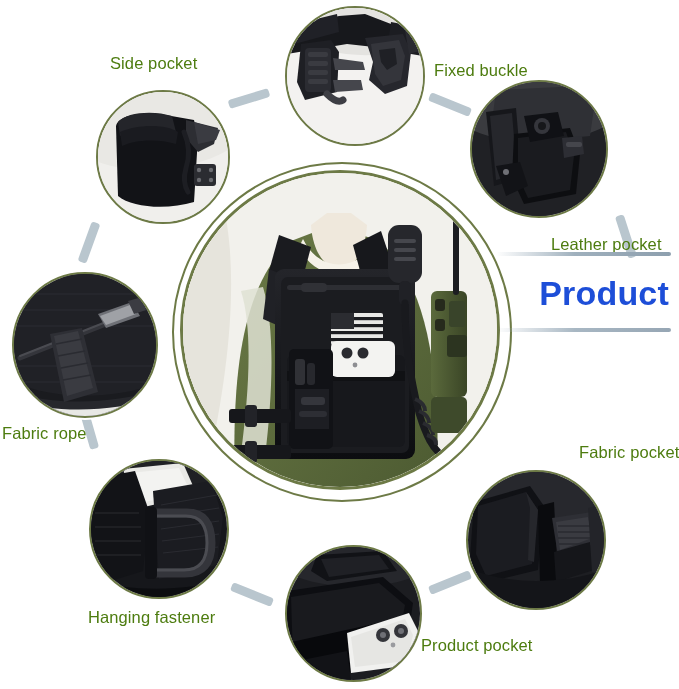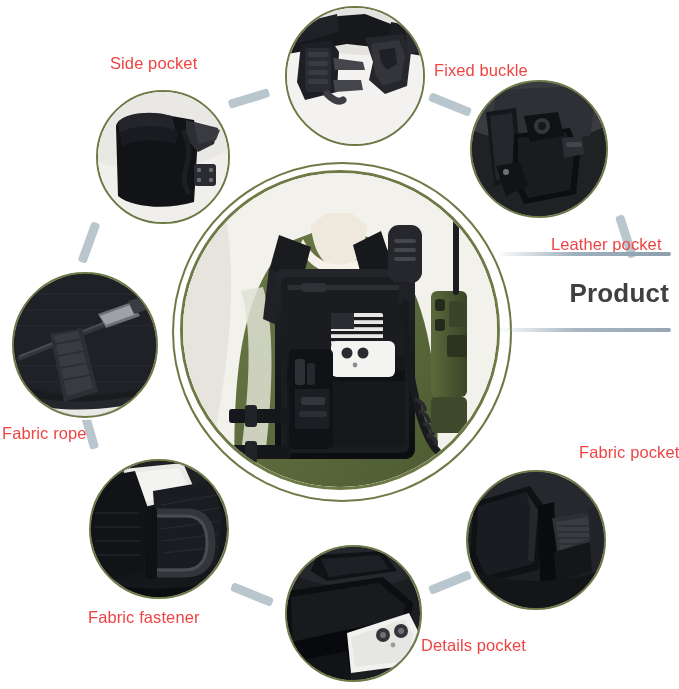--- a/index.html
+++ b/index.html
@@ -22,32 +22,32 @@
     position:absolute;border-radius:50%;
     border:2px solid #6d7a46;background:transparent;
   }
   .center-inner{
     position:absolute;border-radius:50%;
     border:3px solid #6d7a46;overflow:hidden;background:#dfe3d7;
   }
 
   
   .lbl{
-    position:absolute;color:#ef4444;font-size:16.5px;
+    position:absolute;color:#4d7c0f;font-size:16.5px;
     font-family:"Liberation Sans",sans-serif;
     white-space:nowrap;letter-spacing:.1px;
   }
 
   
   .pd-wrap{position:absolute;right:8px;top:252px;width:175px;text-align:right;}
   .pd-rule{height:4px;border-radius:2px;
     background:linear-gradient(90deg,rgba(255,255,255,0) 0%, #9fb0bd 45%, #8d9fae 100%);}
   .pd-rule.bottom{background:linear-gradient(90deg,rgba(255,255,255,0) 0%, #a8b7c3 45%, #96a6b4 100%);}
   .pd-line{
-    color:#404040;font-weight:bold;font-size:26px;line-height:42px;
+    color:#1d4ed8;font-weight:bold;font-size:34px;line-height:42px;
     font-family:"Liberation Sans",sans-serif;letter-spacing:.2px;
   }
   .pd-body{padding:16px 2px 14px 0;}
   svg{display:block;width:100%;height:100%;}
 </style>
 </head>
 <body>
 
 <div id="stage">
 
@@ -256,21 +256,21 @@
           <path d="M90 60 H123"></path>
           <path d="M90 66 H124"></path>
           <path d="M91 72 H124"></path>
       </g>
       <path d="M86 80 L122 70 L126 98 L88 110Z" fill="#15161a"></path>
       <path d="M120 36 L136 32 L136 104 L124 100Z" fill="#232429"></path>
       <path d="M0 96 C40 114 96 112 136 98 V136 H0Z" fill="#141519"></path>
     </svg>
   </div>
 
-  <div class="lbl" style="left:421px;top:636px;">Details pocket</div>
+  <div class="lbl" style="left:421px;top:636px;">Product pocket</div>
   <div class="circ" style="left:285px;top:545px;width:133px;height:133px;">
     <svg viewBox="0 0 133 133" preserveAspectRatio="xMidYMid slice">
       <rect width="133" height="133" fill="#1c1d21"></rect>
       <path d="M0 0H133V28C92 44 40 44 0 26Z" fill="#26272c"></path>
 
       <path d="M30 8 L96 4 L110 24 L40 34 L24 24Z" fill="#111216"></path>
       <path d="M34 12 L92 8 L102 22 L42 30Z" fill="#1f2025"></path>
 
       <path d="M0 44 L96 30 L126 56 L120 96 L0 120Z" fill="#0d0e12"></path>
       <path d="M4 50 L92 36 L118 58 L112 90 L6 112Z" fill="#191a1e"></path>
@@ -283,21 +283,21 @@
         <circle cx="96" cy="88" r="7" fill="#34353a"></circle>
         <circle cx="114" cy="84" r="7" fill="#34353a"></circle>
         <circle cx="96" cy="88" r="3" fill="#6f7076"></circle>
         <circle cx="114" cy="84" r="3" fill="#6f7076"></circle>
         <circle cx="106" cy="98" r="2.4" fill="#9a9b9f"></circle>
       </g>
       <path d="M0 116 L60 104 L64 133 H0Z" fill="#121317"></path>
     </svg>
   </div>
 
-  <div class="lbl" style="left:88px;top:608px;">Fabric fastener</div>
+  <div class="lbl" style="left:88px;top:608px;">Hanging fastener</div>
   <div class="circ" style="left:89px;top:459px;width:136px;height:136px;">
     <svg viewBox="0 0 136 136" preserveAspectRatio="xMidYMid slice">
       <rect width="136" height="136" fill="#16171b"></rect>
       <path d="M0 0H136V26C92 42 40 42 0 24Z" fill="#1f2024"></path>
 
       <path d="M32 8 L92 2 L106 34 L44 48Z" fill="#e9e9e6"></path>
       <path d="M38 12 L88 7 L100 32 L48 42Z" fill="#f3f3f1"></path>
 
       <path d="M0 18 L44 10 L58 50 L52 110 L0 126Z" fill="#121317"></path>
       <g stroke="#232429" stroke-width="1.3">

